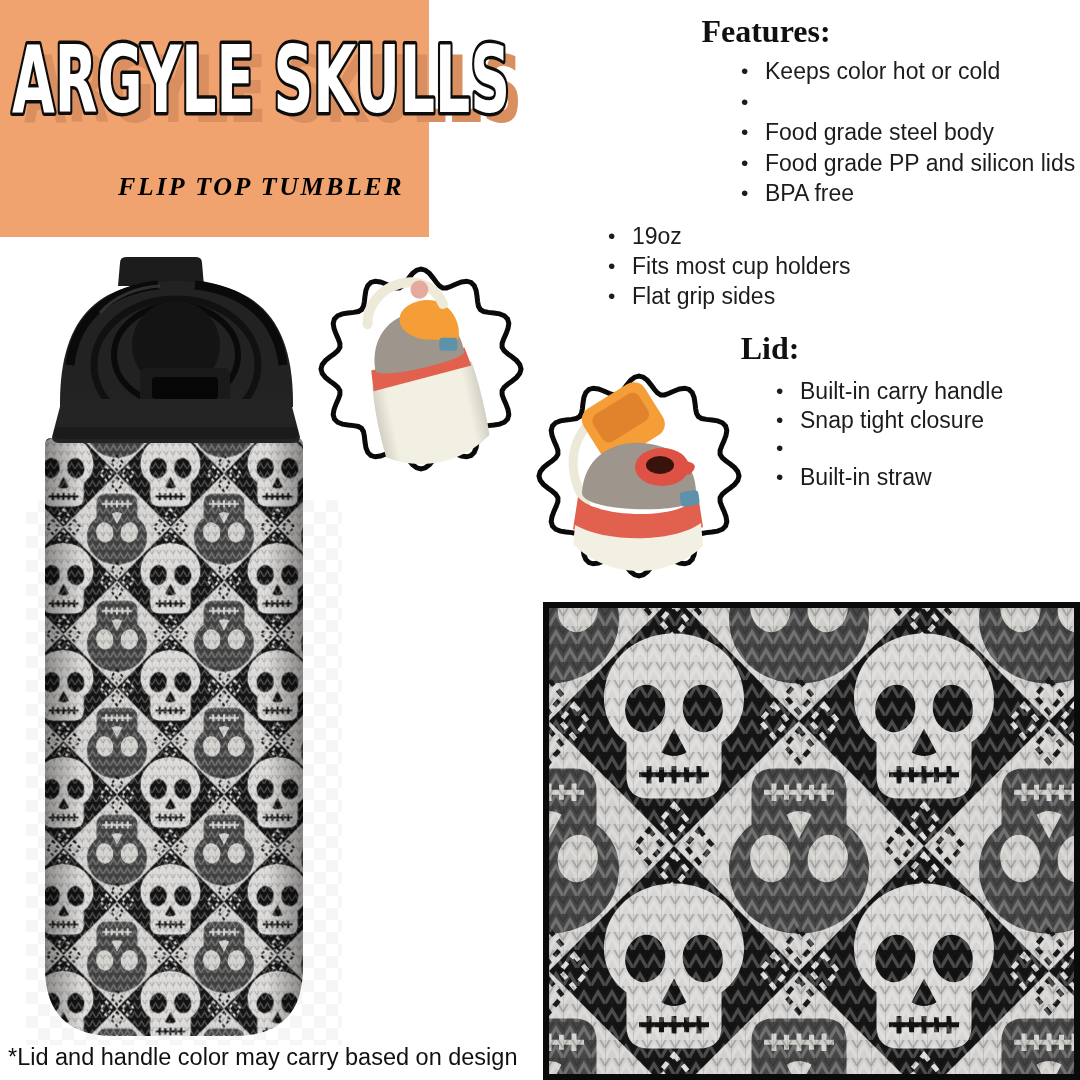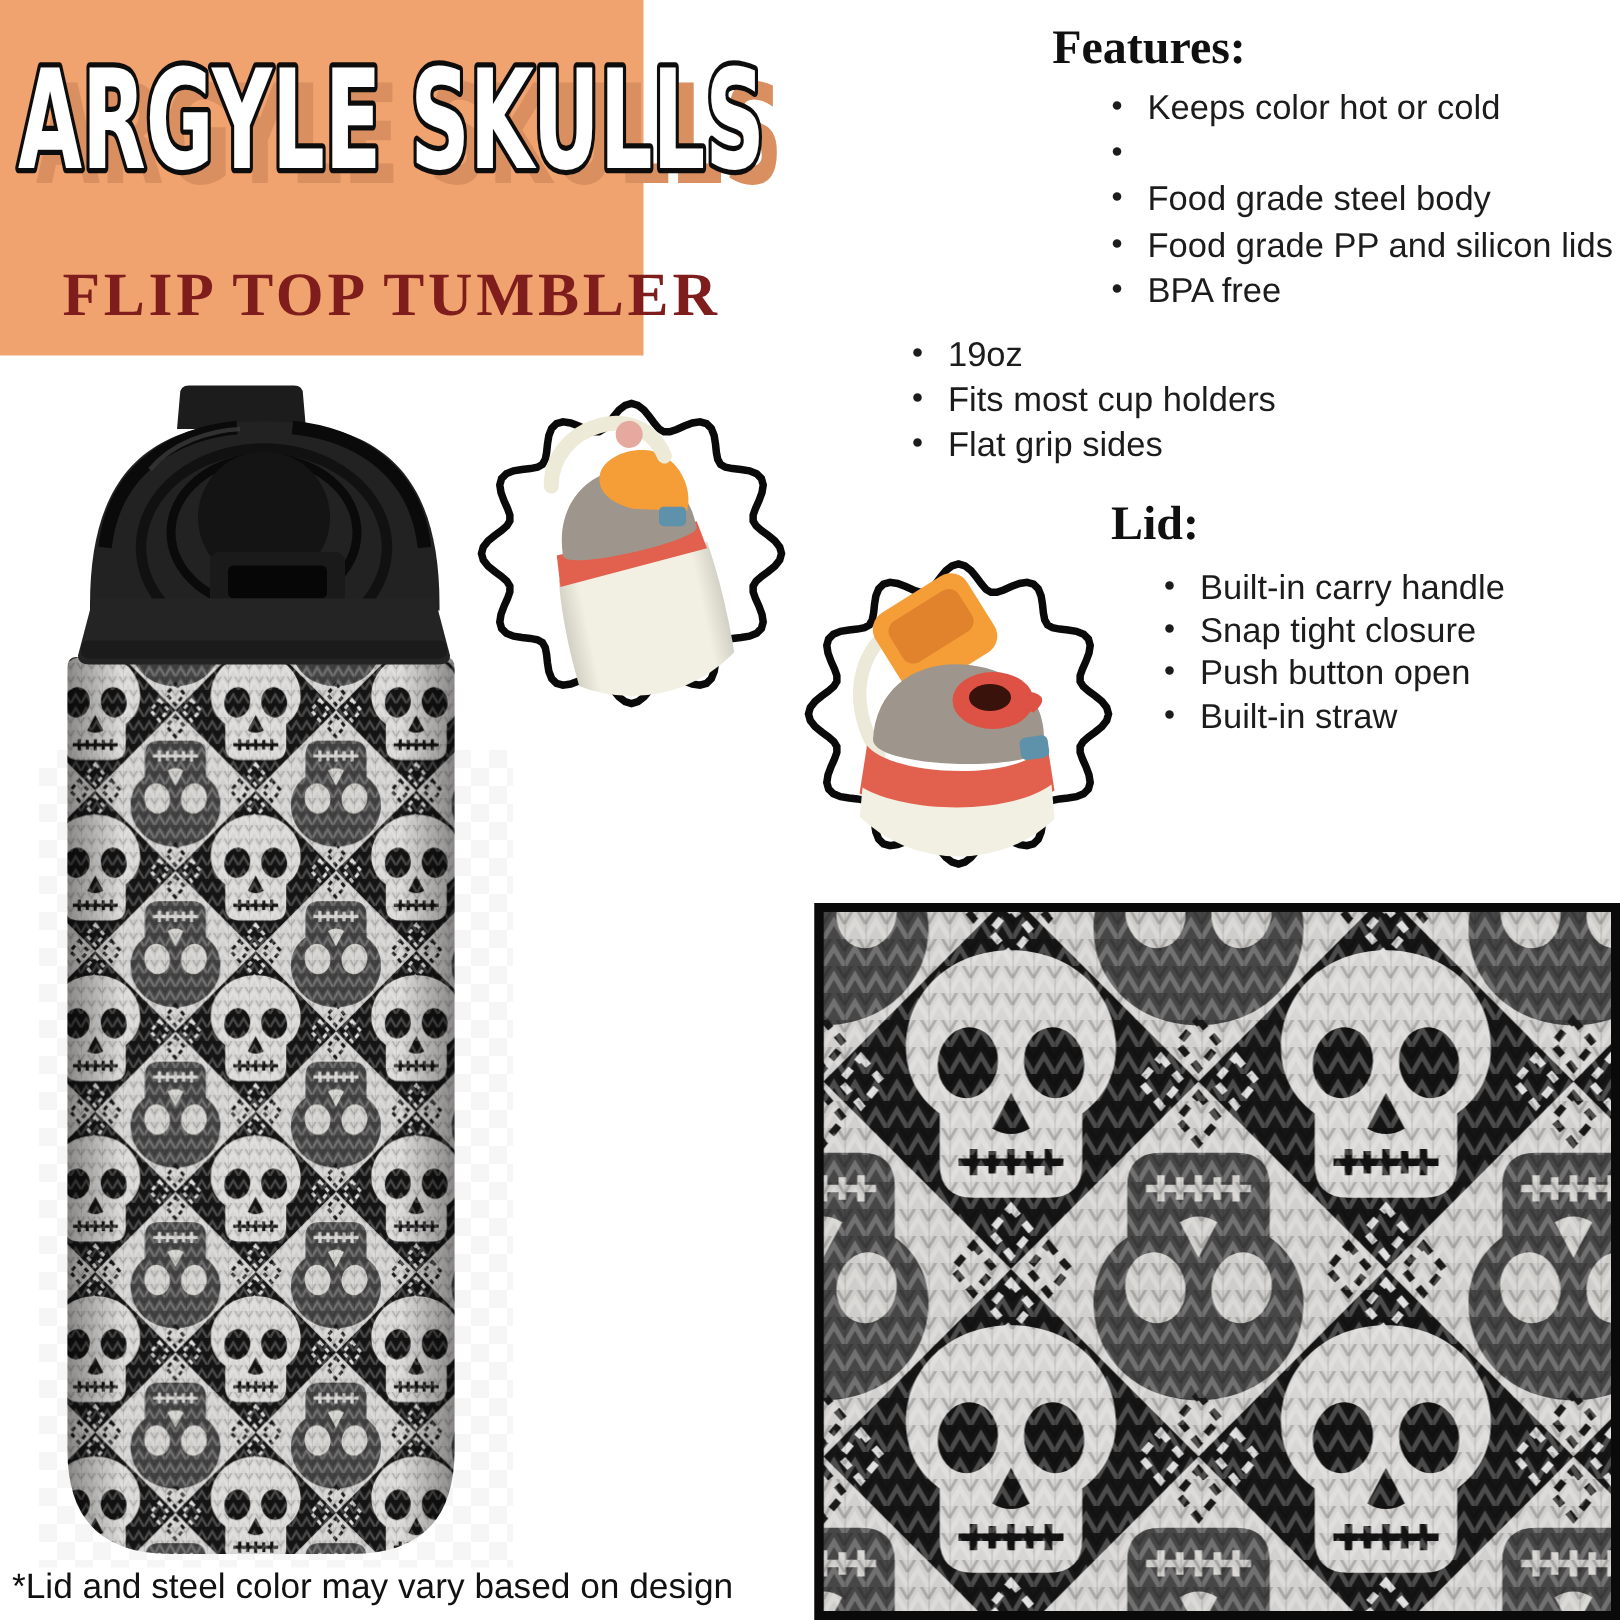--- a/index.html
+++ b/index.html
@@ -3,22 +3,22 @@
 <meta charset="utf-8">
 <style>
   html,body{margin:0;padding:0;background:#ffffff;}
   #stage{position:relative;width:1080px;height:1080px;background:#ffffff;overflow:hidden;
          font-family:"Liberation Sans",sans-serif;color:#161616;}
 
   
   .banner{position:absolute;left:0;top:0;width:429px;height:237px;background:#F0A26F;}
   .banner-title-svg{position:absolute;left:0;top:18px;width:523px;height:130px;}
   .banner-sub{position:absolute;left:261px;top:172px;transform:translateX(-50%);
-              font-family:"Liberation Serif",serif;font-weight:700;font-size:41px;
-              letter-spacing:2.5px;color:#7f1d1d;white-space:nowrap;}
+              font-family:"Liberation Serif",serif;font-weight:700;font-size:26px;
+              letter-spacing:2.5px;color:#000000;white-space:nowrap;font-style:italic;}
 
   
   .h-serif{position:absolute;font-family:"Liberation Serif",serif;font-weight:700;
            font-size:32px;color:#101010;white-space:nowrap;}
   .center-x{transform:translateX(-50%);}
 
   
   .blist{position:absolute;font-size:23px;line-height:30.6px;color:#1c1c1c;}
   .blist .li{display:flex;align-items:flex-start;}
   .blist .dot{width:15px;margin-right:9px;font-size:21px;flex:none;}
@@ -236,29 +236,28 @@
       <div class="li">
         <span class="dot">•</span>
         <span>Built-in carry handle</span>
       </div>
       <div class="li">
         <span class="dot">•</span>
         <span>Snap tight closure</span>
       </div>
       <div class="li">
         <span class="dot">•</span>
-        <span>Push button open</span>
       </div>
       <div class="li">
         <span class="dot">•</span>
         <span>Built-in straw</span>
       </div>
     </div>
 
   <div class="swatch">
     <svg width="525" height="466" viewBox="0 0 525 466">
       <rect width="525" height="466" fill="url(#argSwatch)"></rect>
       <rect width="525" height="466" fill="url(#knitS)" opacity=".42"></rect>
     </svg>
   </div>
 
-  <div class="disclaimer">*Lid and steel color may vary based on design</div>
+  <div class="disclaimer">*Lid and handle color may carry based on design</div>
 </div>
 
 </body></html>

